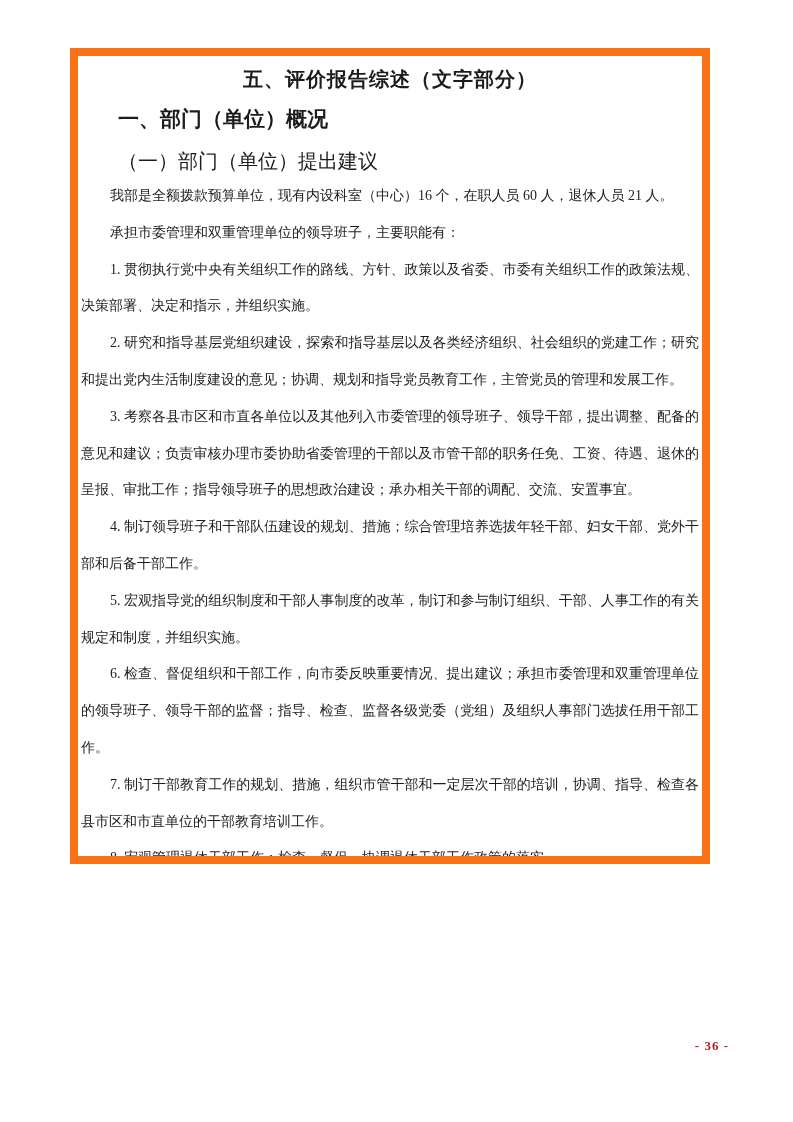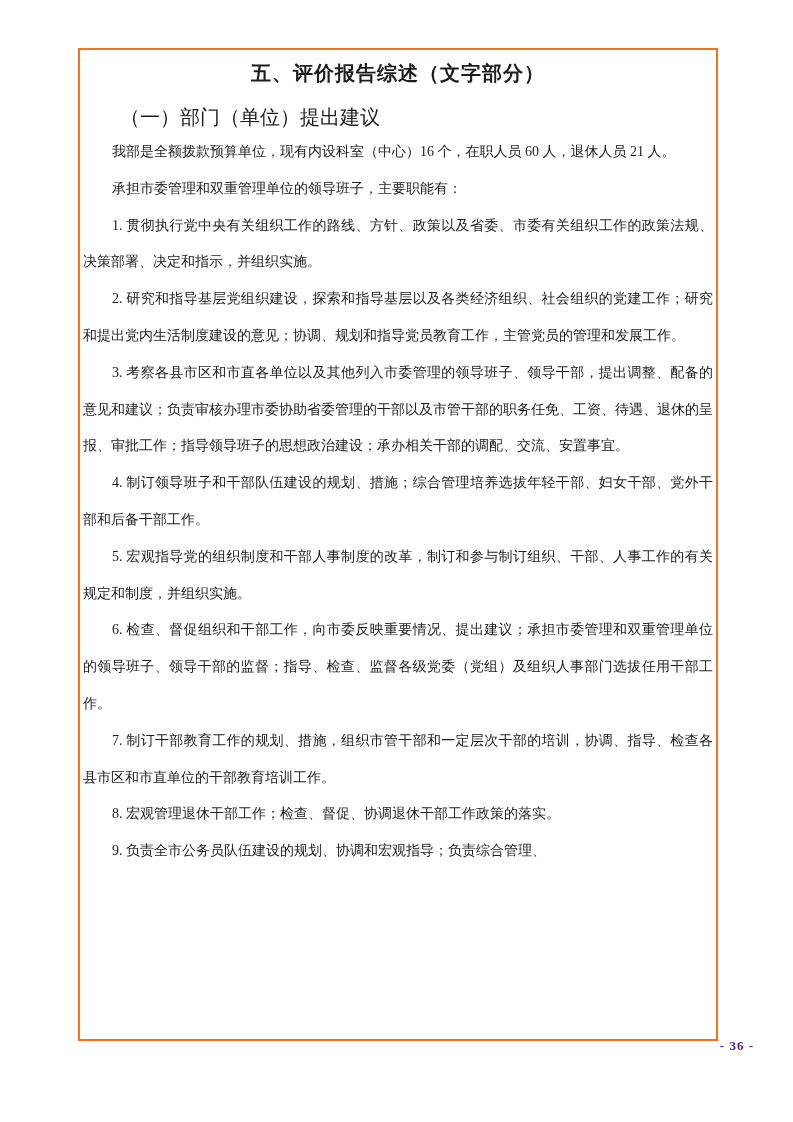--- a/index.html
+++ b/index.html
@@ -8,25 +8,25 @@
     position: relative;
     width: 793px;
     height: 1122px;
     background: #ffffff;
     color: #1c1c1c;
     font-family: "Liberation Serif", "DejaVu Serif", serif;
     overflow: hidden;
   }
   .content-box {
     position: absolute;
-    left: 78px;
+    left: 70px;
     top: 48px;
     width: 640px;
-    height: 993px;
-    border: 2px solid #f97316;
+    height: 816px;
+    border: 8px solid #f97316;
     padding: 4px 3px 0 3px;
     overflow: hidden;
   }
   .report-title {
     margin-top: 2px;
     line-height: 34px;
     text-align: center;
     font-family: "Liberation Sans", "DejaVu Sans", sans-serif;
     font-size: 20px;
     font-weight: bold;
@@ -53,34 +53,35 @@
     line-height: 36.8px;
     text-indent: 29px;
     text-align: justify;
     text-justify: inter-ideograph;
     word-break: break-all;
     line-break: strict;
   }
   .page-number {
     position: absolute;
     top: 1038px;
-    right: 39px;
+    right: 64px;
     font-size: 13px;
     font-weight: bold;
-    color: #4c1d95;
+    color: #b91c1c;
     letter-spacing: 1px;
     font-family: "Liberation Serif", "DejaVu Serif", serif;
   }
 </style>
 </head>
 <body>
 
 <div class="page">
   <div class="content-box">
     <div class="report-title">五、评价报告综述（文字部分）</div>
+    <div class="section-heading">一、部门（单位）概况</div>
     <div class="subsection-heading">（一）部门（单位）提出建议</div>
     <div class="body-text">
       <p>我部是全额拨款预算单位，现有内设科室（中心）16 个，在职人员 60 人，退休人员 21 人。</p>
       <p>承担市委管理和双重管理单位的领导班子，主要职能有：</p>
       <p>1. 贯彻执行党中央有关组织工作的路线、方针、政策以及省委、市委有关组织工作的政策法规、决策部署、决定和指示，并组织实施。</p>
       <p>2. 研究和指导基层党组织建设，探索和指导基层以及各类经济组织、社会组织的党建工作；研究和提出党内生活制度建设的意见；协调、规划和指导党员教育工作，主管党员的管理和发展工作。</p>
       <p>3. 考察各县市区和市直各单位以及其他列入市委管理的领导班子、领导干部，提出调整、配备的意见和建议；负责审核办理市委协助省委管理的干部以及市管干部的职务任免、工资、待遇、退休的呈报、审批工作；指导领导班子的思想政治建设；承办相关干部的调配、交流、安置事宜。</p>
       <p>4. 制订领导班子和干部队伍建设的规划、措施；综合管理培养选拔年轻干部、妇女干部、党外干部和后备干部工作。</p>
       <p>5. 宏观指导党的组织制度和干部人事制度的改革，制订和参与制订组织、干部、人事工作的有关规定和制度，并组织实施。</p>
       <p>6. 检查、督促组织和干部工作，向市委反映重要情况、提出建议；承担市委管理和双重管理单位的领导班子、领导干部的监督；指导、检查、监督各级党委（党组）及组织人事部门选拔任用干部工作。</p>

